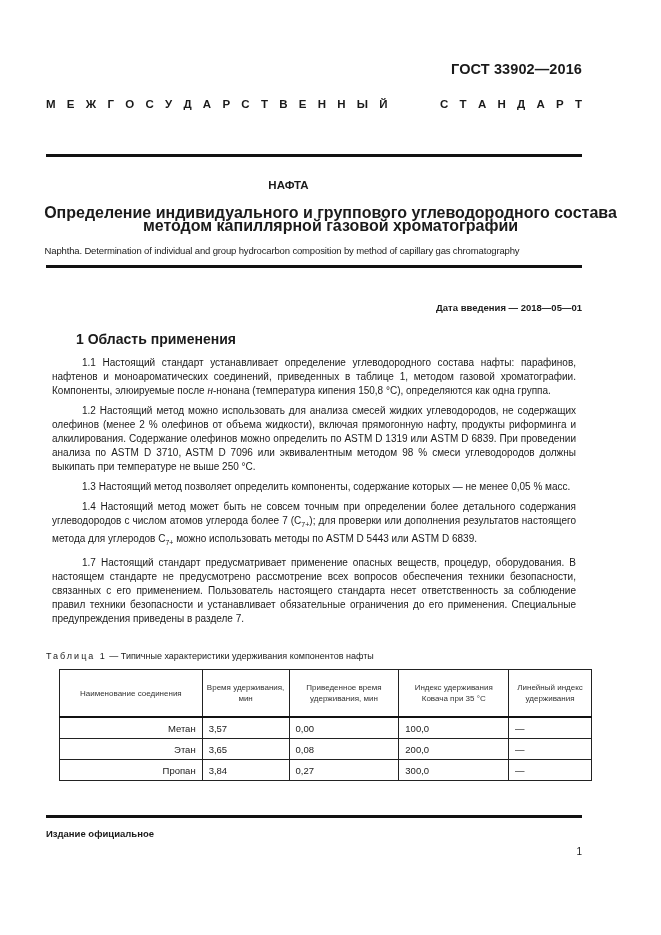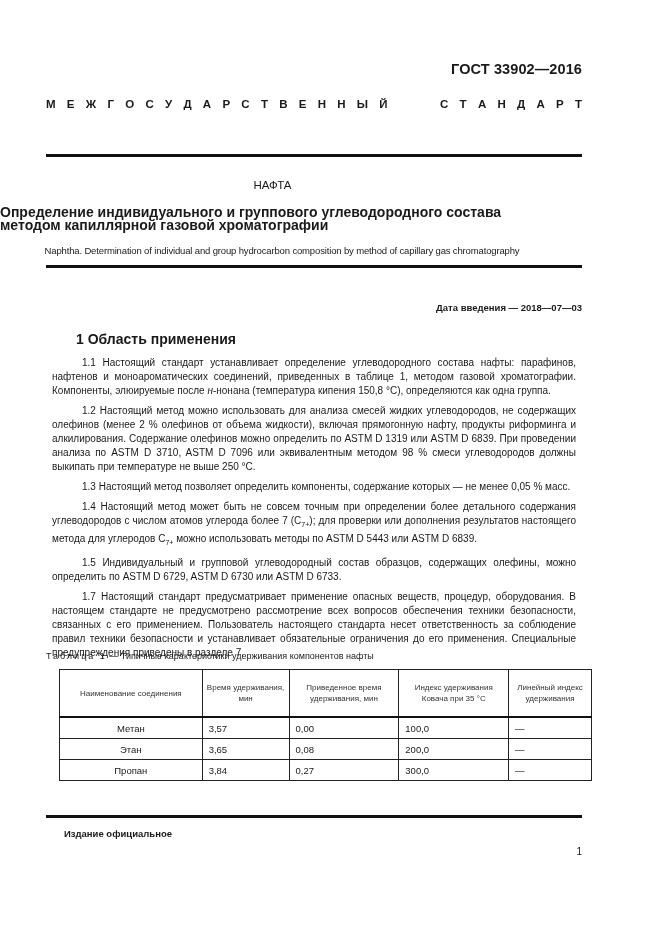--- a/index.html
+++ b/index.html
@@ -11,24 +11,24 @@
   .gost-number {
     right: 79px; top: 61px; font-size: 14.5px; font-weight: bold; letter-spacing: 0.1px;
   }
   .interstate {
     left: 46px; right: 79px; top: 98px; font-size: 11.5px; font-weight: bold;
     display: flex; justify-content: space-between;
   }
   .interstate span { display: inline-block; }
   .rule { left: 46px; width: 536px; height: 3px; background: #111; }
   .title-main {
-    left: 0; width: 545px; top: 179px; text-align: center; font-size: 11.5px; font-weight: normal;
+    left: 16px; width: 545px; top: 179px; text-align: center; font-size: 11.5px; font-weight: bold;
   }
   .subtitle {
-    left: 0; width: 661px; top: 206px; text-align: left; font-size: 14px; font-weight: bold; line-height: 13px;
+    left: 0; width: 661px; top: 206px; text-align: center; font-size: 16px; font-weight: bold; line-height: 13px;
   }
   .title-en {
     left: 0; width: 564px; top: 245px; text-align: center; font-size: 9.5px; letter-spacing: -0.15px;
   }
   .intro-date {
     right: 79px; top: 302px; font-size: 9.5px; font-weight: bold;
   }
   .section-heading {
     left: 76px; top: 331px; font-size: 14px; font-weight: bold;
   }
@@ -45,23 +45,23 @@
     position: absolute; left: 47px; top: 669px; width: 533px;
     border-collapse: collapse; font-size: 9.5px; margin-left: 12px;
   }
   table.data th {
     font-weight: normal; font-size: 8px; color: #333; border: 1px solid #222;
     border-bottom: 2px solid #111; padding: 3px 4px; line-height: 11px; height: 40px; text-align: center;
   }
   table.data td {
     border: 1px solid #222; padding: 0 6px; height: 20px; 
   }
-  table.data td.name { text-align: center; }
+  table.data td.name { text-align: right; }
   .footer-label {
-    left: 46px; top: 828px; font-size: 9.5px; font-weight: bold; margin-left: 18px;
+    left: 46px; top: 828px; font-size: 9.5px; font-weight: bold;
   }
   .page-num {
     right: 79px; top: 846px; font-size: 10px;
   }
 </style>
 </head>
 <body>
 
 <div class="abs gost-number">ГОСТ 33902—2016</div>
 
@@ -99,30 +99,29 @@
 
 <div class="abs title-main">НАФТА</div>
 <div class="abs subtitle">
   <div>Определение индивидуального и группового углеводородного состава</div>
   <div>методом капиллярной газовой хроматографии</div>
 </div>
 <div class="abs title-en">Naphtha. Determination of individual and group hydrocarbon composition by method of capillary gas chromatography</div>
 
 <div class="abs rule" style="top:265px"></div>
 
-<div class="abs intro-date">Дата введения — 2018—07—03</div>
+<div class="abs intro-date">Дата введения — 2018—05—01</div>
 
 <div class="abs section-heading">1 Область применения</div>
 
 <div class="abs body-text">
   <p><span>1.1 Настоящий стандарт устанавливает определение углеводородного состава нафты: парафинов, нафтенов и моноароматических соединений, приведенных в таблице 1, методом газовой хроматографии. Компоненты, элюируемые после </span><i>н</i><span>-нонана (температура кипения 150,8 °С), определяются как одна группа.</span></p>
   <p>1.2 Настоящий метод можно использовать для анализа смесей жидких углеводородов, не содержащих олефинов (менее 2 % олефинов от объема жидкости), включая прямогонную нафту, продукты риформинга и алкилирования. Содержание олефинов можно определить по ASTM D 1319 или ASTM D 6839. При проведении анализа по ASTM D 3710, ASTM D 7096 или эквивалентным методом 98 % смеси углеводородов должны выкипать при температуре не выше 250 °С.</p>
   <p>1.3 Настоящий метод позволяет определить компоненты, содержание которых — не менее 0,05 % масс.</p>
   <p><span>1.4 Настоящий метод может быть не совсем точным при определении более детального содержания углеводородов с числом атомов углерода более 7 (С</span><sub>7+</sub><span>); для проверки или дополнения результатов настоящего метода для углеродов С</span><sub>7+</sub><span> можно использовать методы по ASTM D 5443 или ASTM D 6839.</span></p>
-  <p>1.5 Индивидуальный и групповой углеводородный состав образцов, содержащих олефины, можно определить по ASTM D 6729, ASTM D 6730 или ASTM D 6733.</p>
   <p>1.7 Настоящий стандарт предусматривает применение опасных веществ, процедур, оборудования. В настоящем стандарте не предусмотрено рассмотрение всех вопросов обеспечения техники безопасности, связанных с его применением. Пользователь настоящего стандарта несет ответственность за соблюдение правил техники безопасности и устанавливает обязательные ограничения до его применения. Специальные предупреждения приведены в разделе 7.</p>
 </div>
 
 <div class="abs table-caption">
   <span class="spaced">Таблица 1</span><span> — Типичные характеристики удерживания компонентов нафты</span>
 </div>
 
 <table class="data">
   <colgroup>
     <col style="width:143px">

